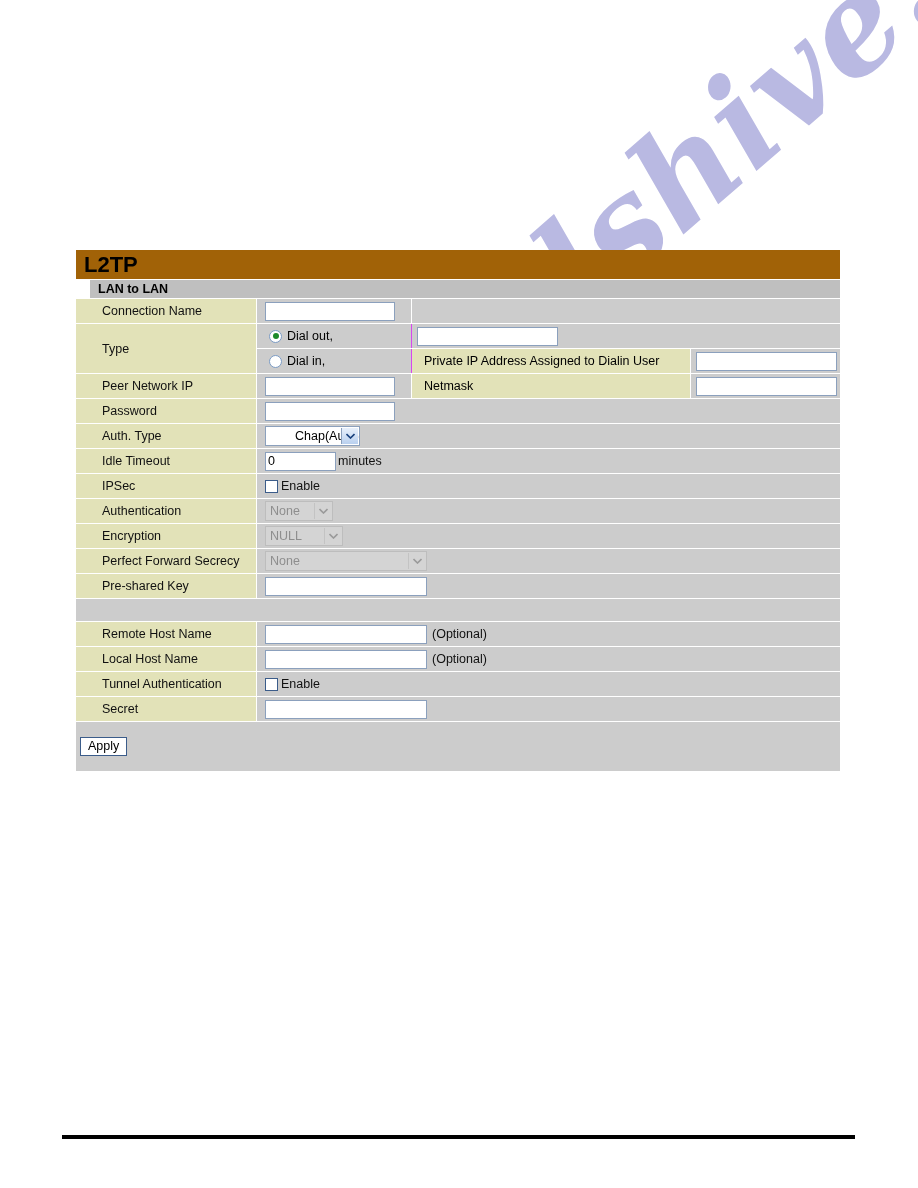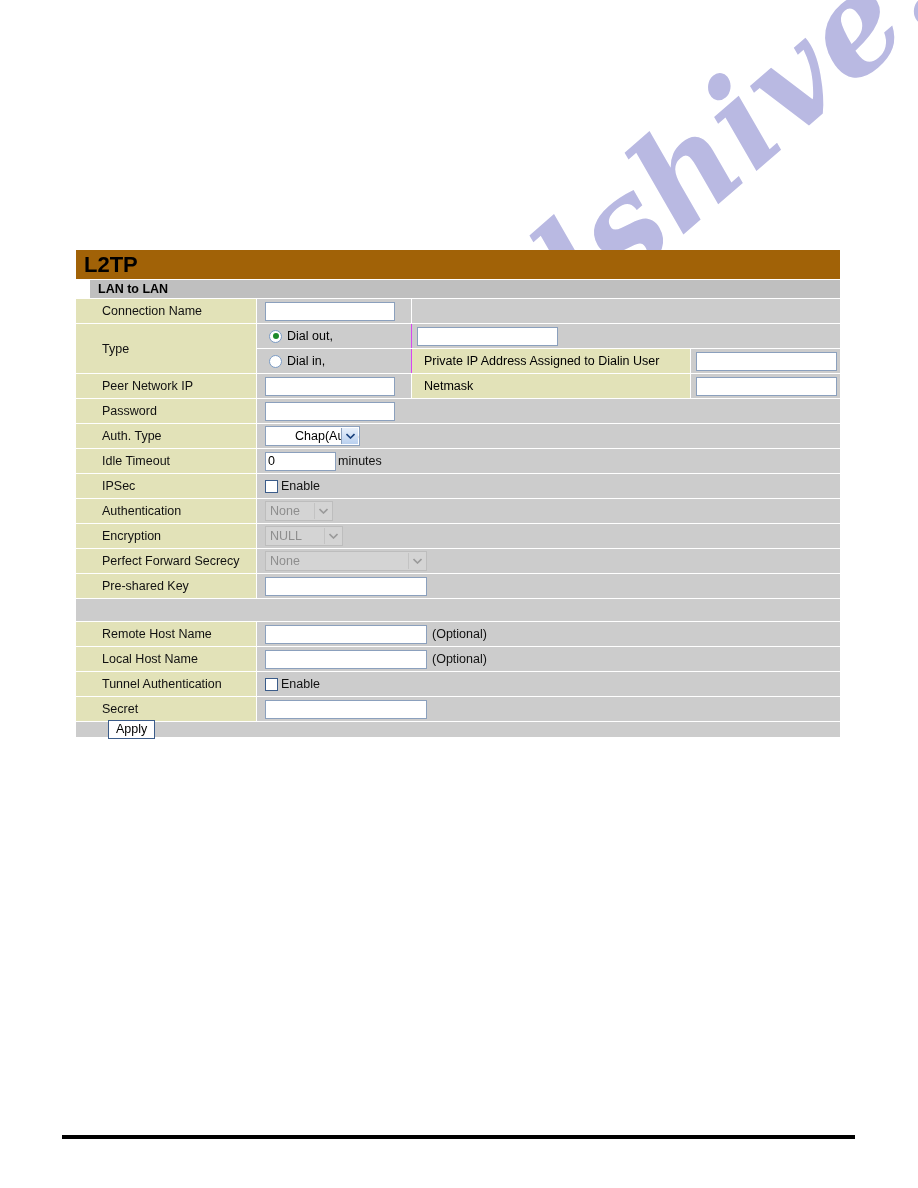--- a/index.html
+++ b/index.html
@@ -176,26 +176,26 @@
     box-sizing: border-box;
     border-right: 1px solid #ffffff;
   }
 
   .spacer-row {
     height: 22px;
     background: #cccccc;
     border-top: 1px solid #ffffff;
   }
   .apply-row {
-    height: 16px;
+    height: 50px;
     background: #cccccc;
     border-top: 1px solid #ffffff;
     display: flex;
     align-items: center;
-    padding-left: 32px;
+    padding-left: 4px;
     box-sizing: border-box;
   }
 
   
   .tb {
     height: 19px;
     background: #ffffff;
     border: 1px solid #8ba0bd;
     box-sizing: border-box;
     font-family: "Liberation Sans", sans-serif;

